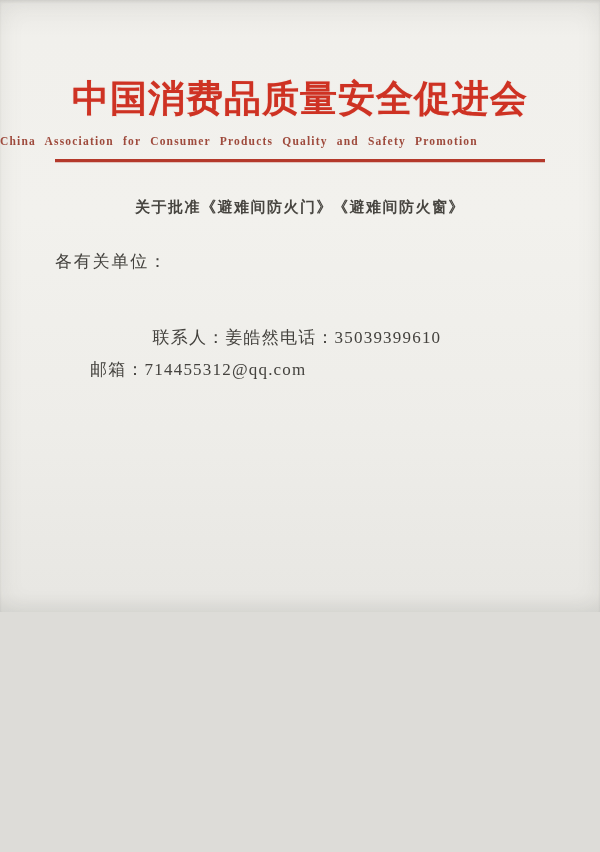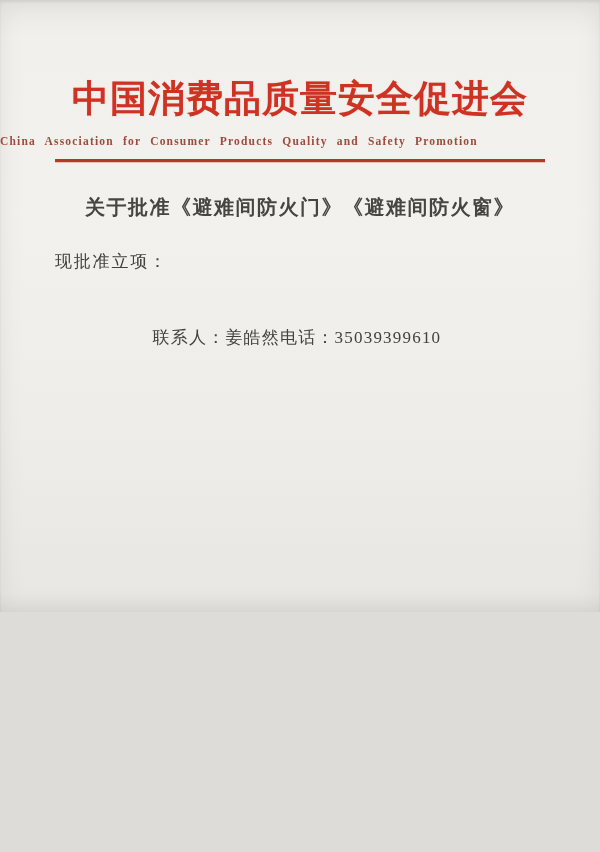--- a/index.html
+++ b/index.html
@@ -40,21 +40,21 @@
     height: 3px;
     background: var(--rule-red, #b4392b);
     margin: 0 55px;
     box-shadow: 0 1px 0 rgba(180,57,43,.25);
   }
   .rule.top { margin-top: 12px; }
 
   
   .title-block { margin-top: 27px; text-align: center; color: #474540; }
   .title-line {
-    font-size: 20px;
+    font-size: 15px;
     font-weight: bold;
     letter-spacing: 1.5px;
     line-height: 36px;
   }
 
   
   .body-block {
     margin: 23px 53px 0 55px;
     font-size: 17px;
     color: var(--body-text, #44423e);
@@ -104,27 +104,30 @@
 
     <h1 class="org-cn">中国消费品质量安全促进会</h1>
     <div class="org-en">China  Association  for Consumer Products Quality and Safety  Promotion</div>
     <div class="rule top"></div>
 
     <div class="title-block">
       <div class="title-line">关于批准《避难间防火门》《避难间防火窗》</div>
     </div>
 
     <div class="body-block">
-      <p class="salutation">现批准立项：</p>
+      <p class="salutation">各有关单位：</p>
     </div>
 
     <div class="contact-block">
       <div class="contact-row">
         <span class="contact-pair first"><span>联系人：</span><span>姜皓然</span></span>
         <span class="contact-pair"><span>电话：</span><span>35039399610</span></span>
+      </div>
+      <div class="contact-row">
+        <span class="contact-pair"><span>邮箱：</span><span>714455312@qq.com</span></span>
       </div>
     </div>
 
     <div class="sig-org">中国消费品质量安全促进会</div>
     <div class="sig-date">2021年4月1日</div>
 
     <svg class="seal" viewBox="0 0 200 200" preserveAspectRatio="none">
       <defs>
         <path id="sealArcTop" d="M 38,124 A 66,66 0 1 1 162,124" fill="none"></path>
         <path id="sealArcBottom" d="M 46,138 A 70,70 0 0 0 154,138" fill="none"></path>

